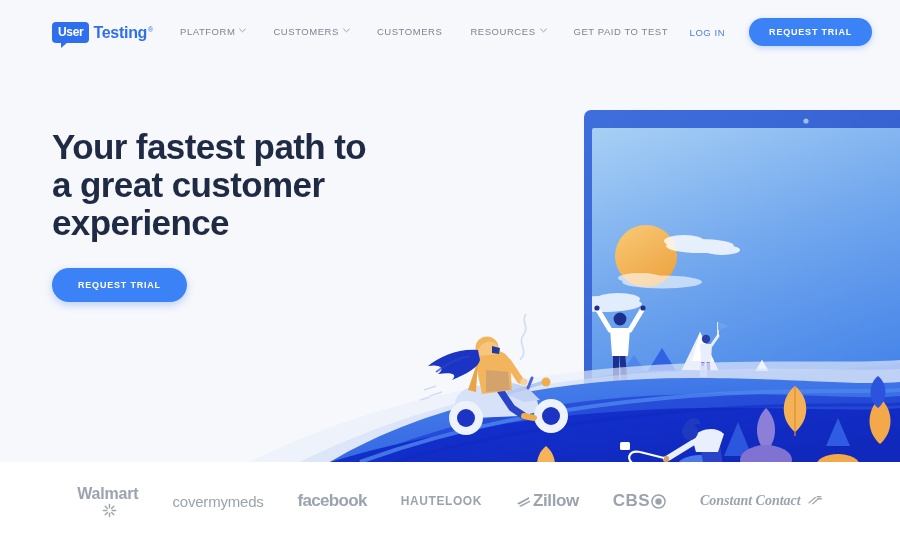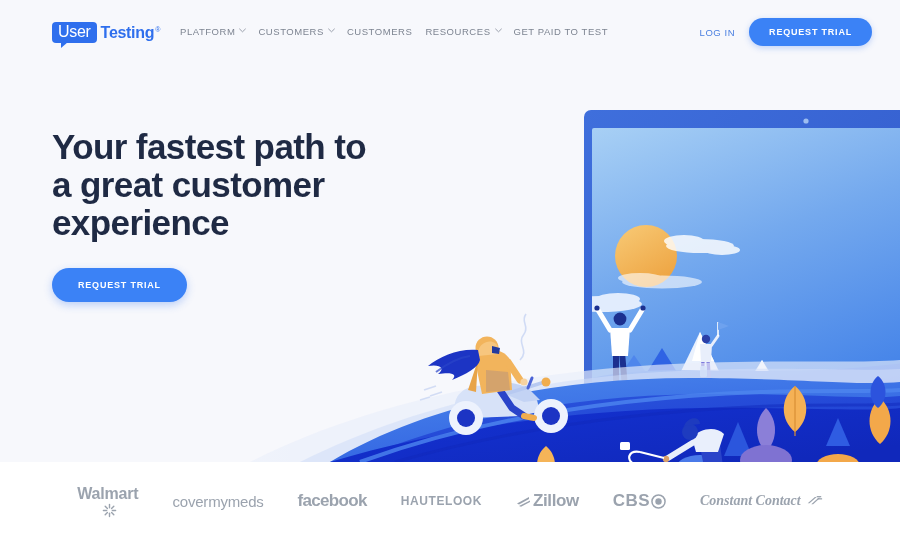--- a/index.html
+++ b/index.html
@@ -34,50 +34,50 @@
   }
   .logo-bubble::after {
     content:""; position:absolute;
     left:9px; bottom:-5px;
     width:0; height:0;
     border-left:0 solid transparent;
     border-right:7px solid transparent;
     border-top:6px solid #2f6fed;
   }
   .logo-user {
-    color:#ffffff; font-size:16px; font-weight:normal;
+    color:#ffffff; font-size:12px; font-weight:bold;
     letter-spacing:-0.3px; line-height:16px;
   }
   .logo-testing {
     color:#2f6fed; font-size:16px; font-weight:bold;
     letter-spacing:-0.3px; margin-left:4px; line-height:16px;
   }
   .logo-reg {
     color:#2f6fed; font-size:7px; vertical-align:super;
     margin-left:1px; font-weight:normal;
   }
 
   #nav {
     position:absolute; left:180px; top:26px;
-    display:flex; align-items:center; gap:13px;
+    display:flex; align-items:center; gap:28px;
   }
   .nav-item {
     display:flex; align-items:center; gap:4px;
     color:#7d8491; font-size:9.5px; font-weight:normal;
     letter-spacing:0.55px; white-space:nowrap;
     cursor:pointer;
   }
   .chev {
     width:6px; height:6px; position:relative; top:-1px;
   }
   .chev svg { display:block; }
 
   #header-right {
     position:absolute; right:28px; top:18px;
-    display:flex; align-items:center; gap:14px;
+    display:flex; align-items:center; gap:24px;
   }
   #login {
     color:#4a7fe0; font-size:9.5px; letter-spacing:0.55px;
     cursor:pointer;
   }
   .btn-pill {
     background:#3b82f6; color:#fff;
     border:none; border-radius:999px;
     font-family:"Liberation Sans", sans-serif;
     font-weight:bold; letter-spacing:0.8px;

